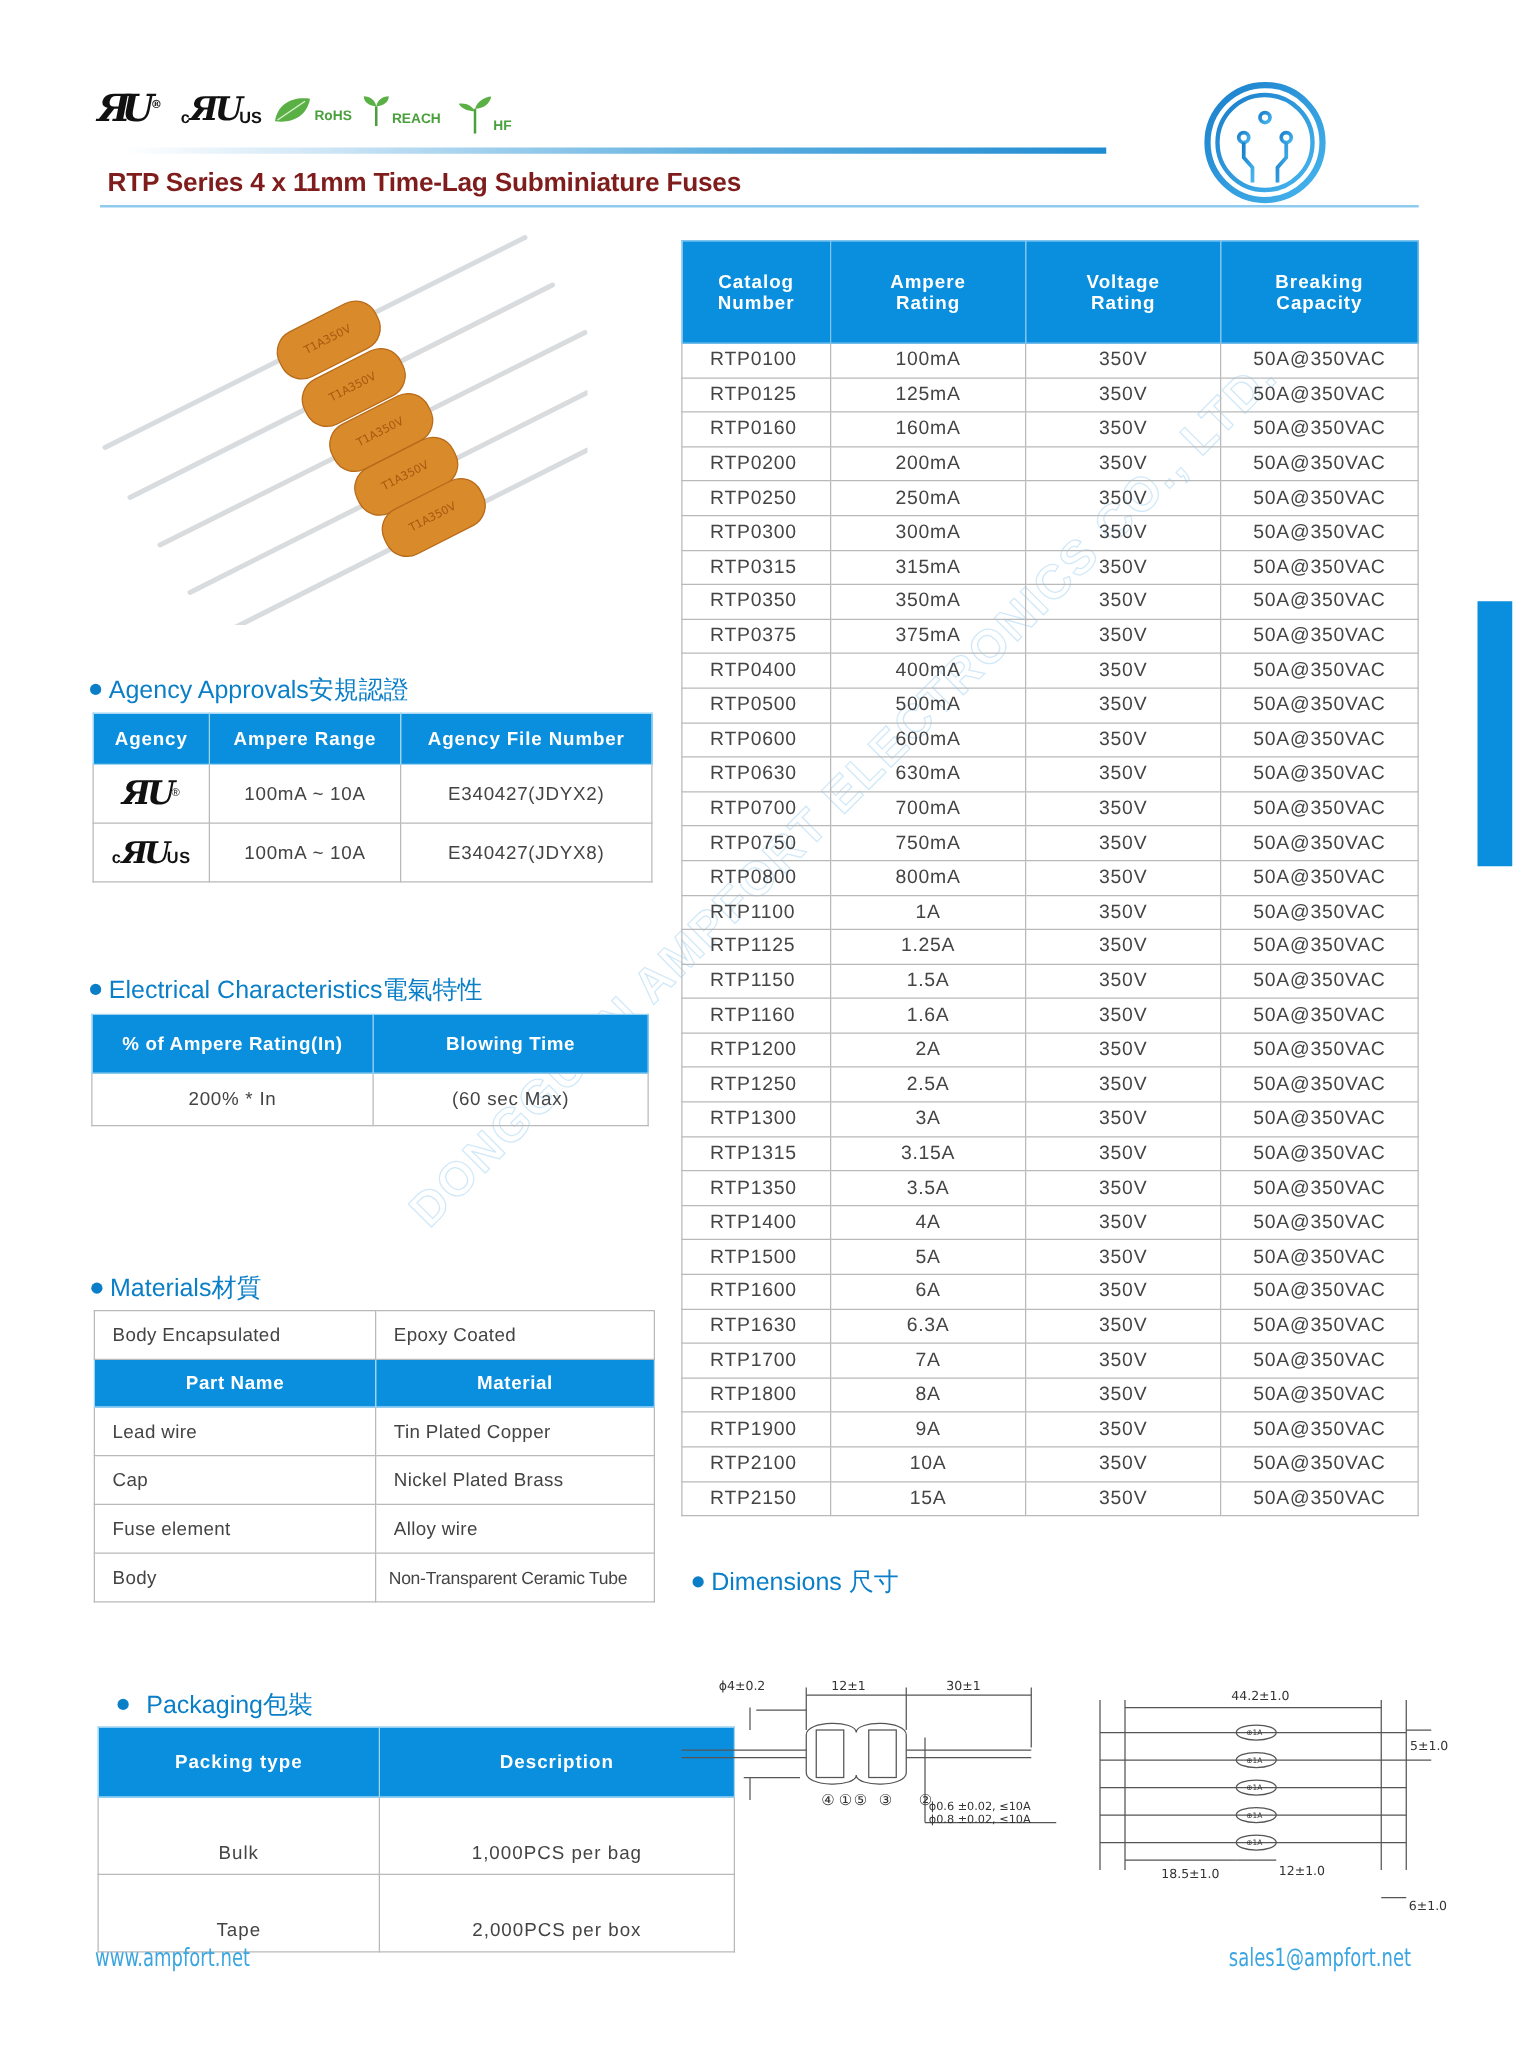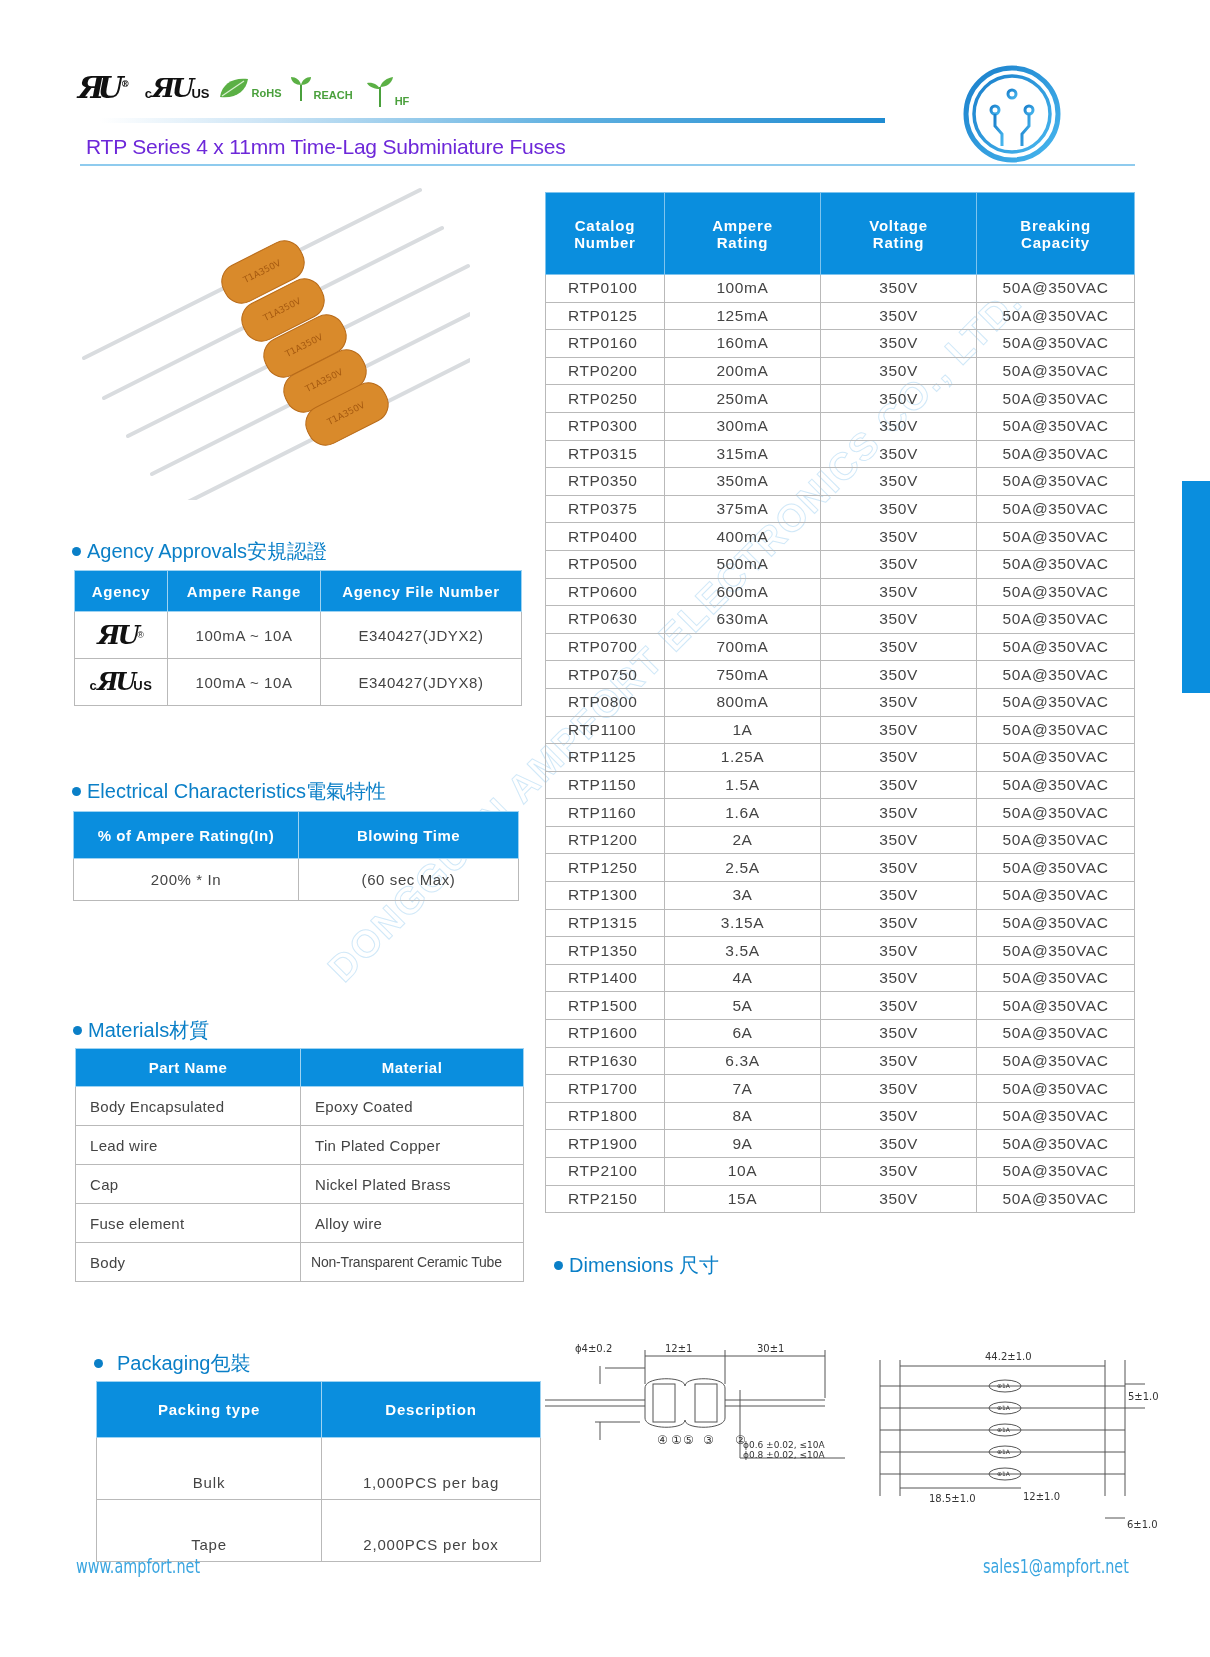--- a/index.html
+++ b/index.html
@@ -7,21 +7,21 @@
          font-family:"Liberation Sans", "DejaVu Sans", sans-serif; color:#333; }
   .abs { position:absolute; }
   
   .cert-row { left:78px; top:70px; height:36px; display:flex; align-items:center; gap:8px; }
   .ul-mark { font-family:"DejaVu Serif", serif; font-weight:900; font-style:italic; font-size:30px; color:#111; letter-spacing:-3px; line-height:1; }
   .ul-reg { font-size:9px; vertical-align:super; color:#111; }
   .cus-c, .cus-us { font-size:13px; font-weight:bold; color:#111; }
   .green-tag { color:#4aa03c; font-weight:bold; font-size:11px; display:flex; align-items:flex-end; gap:2px; }
   .hdr-bar { left:100px; top:118px; width:785px; height:5px;
              background:linear-gradient(90deg,#ffffff 0%,#cfe6f6 20%,#5fb0e0 60%,#1f8bd1 100%); }
-  .title { left:86px; top:135px; font-size:21px; font-weight:normal; color:#6d28d9; letter-spacing:-0.2px; }
+  .title { left:86px; top:135px; font-size:21px; font-weight:bold; color:#7f1d1d; letter-spacing:-0.2px; }
   .title-line { left:80px; top:164px; width:1055px; height:2px; background:#8fcbee; }
   .logo { left:962px; top:64px; width:100px; height:100px; }
   .side-tab { left:1182px; top:481px; width:28px; height:212px; background:#0a8ede; }
   
   .sec-title { font-size:20px; color:#0a7fc7; display:flex; align-items:center; gap:6px; }
   .sec-title .dot { width:9px; height:9px; border-radius:50%; background:#0a7fc7; display:inline-block; }
   
   table { border-collapse:collapse; }
   th { background:#0a8ede; color:#fff; font-weight:bold; border:1px solid #9ed3f2; }
   td { border:1px solid #b9b9b9; color:#444; letter-spacing:0.6px; }
@@ -32,21 +32,21 @@
   .agency-table { left:74px; top:570px; width:448px; }
   .agency-table th { height:38px; font-size:15px; letter-spacing:0.7px; }
   .agency-table td { height:44px; font-size:15px; text-align:center; }
   .elec-table { left:73px; top:811px; width:446px; }
   .elec-table th { height:44px; font-size:15px; letter-spacing:0.5px; }
   .elec-table td { height:39px; font-size:15px; text-align:center; }
   .mat-table { left:75px; top:1048px; width:449px; }
   .mat-table th { height:35px; font-size:15px; letter-spacing:0.5px; }
   .mat-table td { height:36px; font-size:15px; text-align:left; padding-left:14px; letter-spacing:0.3px; }
   .mat-table td.small { font-size:14px; padding-left:10px; letter-spacing:-0.2px; }
-  .pack-table { left:78px; top:1381px; width:445px;margin-left:18px; }
+  .pack-table { left:78px; top:1381px; width:510px; }
   .pack-table th { height:53px; font-size:15px; letter-spacing:0.8px; }
   .pack-table td { height:52px; font-size:15px; text-align:center; vertical-align:bottom; padding-bottom:8px; letter-spacing:0.8px; }
   .footer { font-size:20px; color:#3aa5e0; font-family:"DejaVu Sans Condensed","Liberation Sans Narrow","Liberation Sans",sans-serif; transform:scaleX(0.8); transform-origin:left; letter-spacing:0px; }
   .watermark { left:260px; top:640px; font-size:38px; font-weight:bold; color:transparent;
                -webkit-text-stroke:1px rgba(120,190,235,0.35); transform:rotate(-45deg); transform-origin:left top; white-space:nowrap; letter-spacing:2px; pointer-events:none; }
   .dim-svg { left:545px; top:1340px; }
 </style>
 </head>
 <body>
 
@@ -391,27 +391,27 @@
 </tbody>
   </table>
 
 <div class="abs sec-title" style="left:73px;top:1017px">
   <span class="dot"></span>
   <span>Materials材質</span>
 </div>
 <table class="abs mat-table">
   <tbody>
       <tr>
+        <td>Body Encapsulated</td>
+        <td>Epoxy Coated</td>
+      </tr>
+  <tr>
     <th style="width:222px">Part Name</th>
     <th>Material</th>
   </tr>
-  <tr>
-        <td>Body Encapsulated</td>
-        <td>Epoxy Coated</td>
-      </tr>
   <tr>
         <td>Lead wire</td>
         <td>Tin Plated Copper</td>
       </tr>
   <tr>
         <td>Cap</td>
         <td>Nickel Plated Brass</td>
       </tr>
   <tr>
         <td>Fuse element</td>

